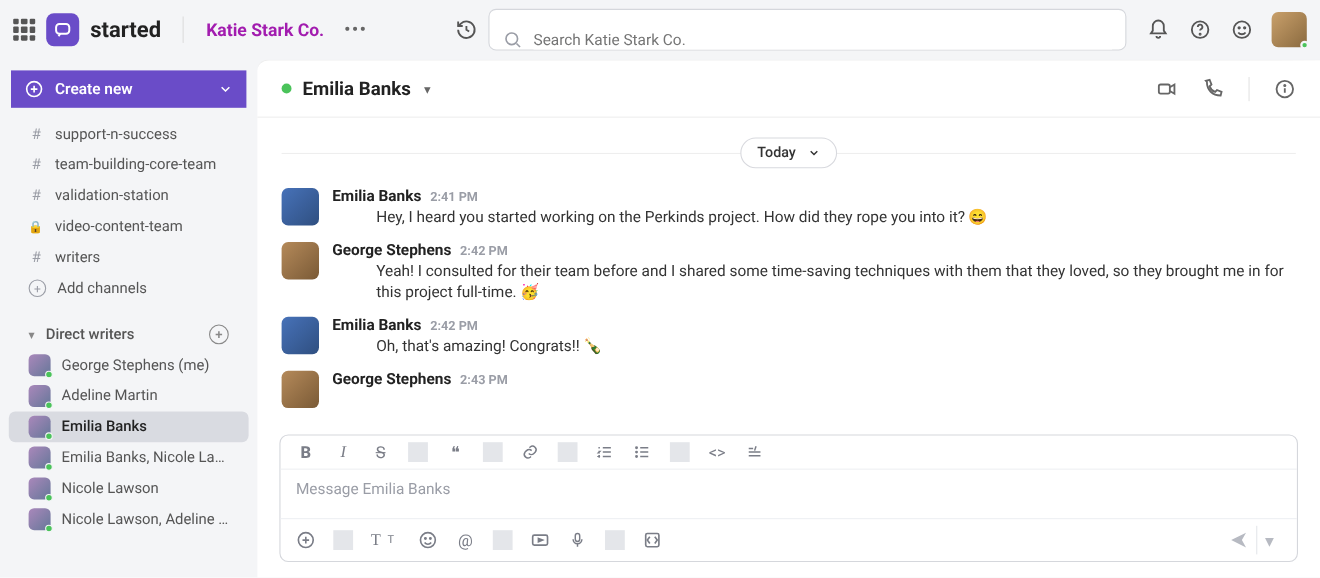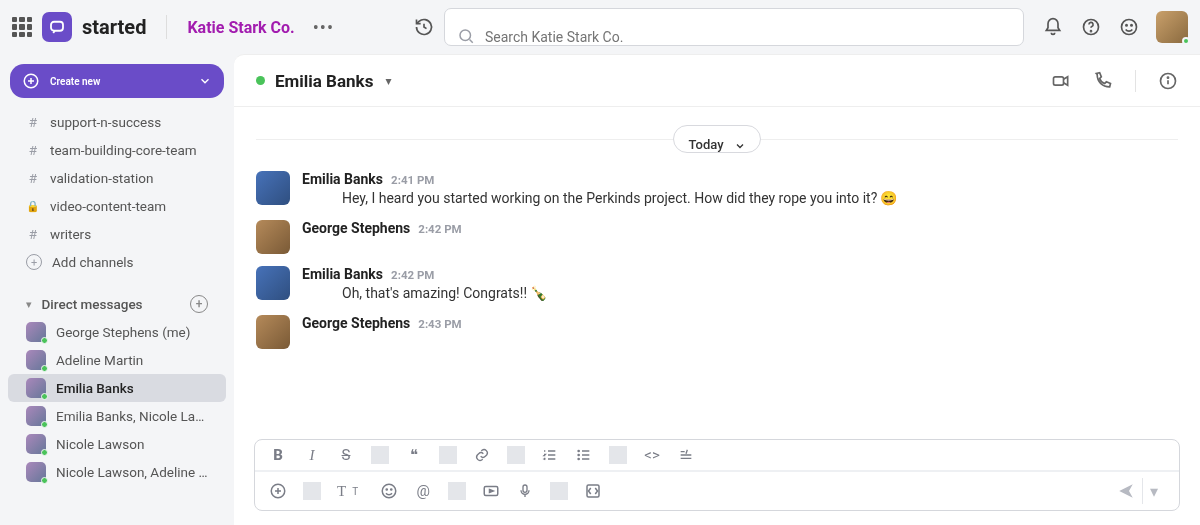--- a/index.html
+++ b/index.html
@@ -18,21 +18,21 @@
 .search { flex: 1; max-width: 580px; height: 38px; background: #fff; border: 1px solid #d5d7dc; border-radius: 7px; display: flex; align-items: flex-end; padding: 0 12px; gap: 10px; color: #888; }
 .search input { border: none; outline: none; flex: 1; font-size: 14px; color: #333; }
 .top-icons { display: flex; align-items: center; gap: 16px; margin-left: auto; color: #555; }
 .top-icons .ic { width: 22px; height: 22px; display: flex; align-items: center; justify-content: center; }
 .avatar-lg { width: 32px; height: 32px; border-radius: 6px; background: linear-gradient(135deg,#c9a06b,#8a6a3f); position: relative; }
 .presence-dot { width: 8px; height: 8px; border-radius: 50%; background: #4ac35a; border: 2px solid #f4f5f7; position: absolute; right: -2px; bottom: -2px; }
 
 .workspace-body { display: flex; height: calc(525px - 54px); }
 
 .sidebar { width: 234px; background: #f4f5f7; display: flex; flex-direction: column; padding-top: 6px; }
-.create-btn { margin: 4px 10px 10px 10px; height: 34px; background: #6a4cc8; color: #fff; border-radius: 14px; display: flex; align-items: center; padding: 0 12px; gap: 10px; font-size: 10px; font-weight: 600; }
+.create-btn { margin: 4px 10px 10px 10px; height: 34px; background: #6a4cc8; color: #fff; border-radius: 0; display: flex; align-items: center; padding: 0 12px; gap: 10px; font-size: 14px; font-weight: 600; }
 .create-btn .chev { margin-left: auto; }
 .sidebar-scroll { overflow-y: auto; flex: 1; }
 .ch-item, .dm-item, .section-header, .add-channels { display: flex; align-items: center; gap: 10px; height: 28px; padding: 0 18px; font-size: 13.5px; color: #555; border-radius: 6px; margin: 0 8px; }
 .ch-item .sym { color: #9a9da6; width: 14px; text-align: center; }
 .add-channels { color: #555; }
 .add-channels .circ { width: 16px; height: 16px; border: 1.5px solid #9a9da6; border-radius: 50%; display:flex;align-items:center;justify-content:center;font-size:11px;color:#9a9da6; }
 .section-header { margin-top: 14px; color: #555; font-weight: 500; }
 .section-header .chev { color: #888; font-size: 11px; }
 .section-header .plus { margin-left: auto; width: 18px; height: 18px; border: 1.6px solid #888; border-radius: 50%; display: flex; align-items: center; justify-content: center; font-size: 12px; color: #888; }
 .dm-item .av { width: 20px; height: 20px; border-radius: 5px; background: linear-gradient(135deg,#a8b,#679); position: relative; flex-shrink:0; }
@@ -44,21 +44,21 @@
 .chat-header { height: 52px; display: flex; align-items: center; padding: 0 22px; border-bottom: 1px solid #eee; gap: 10px; }
 .presence-sm { width: 9px; height: 9px; border-radius: 50%; background: #4ac35a; }
 .chat-title { font-size: 17px; font-weight: 700; color: #222; }
 .chat-header .chev { color: #666; font-size: 12px; margin-left: 2px; }
 .header-actions { margin-left: auto; display: flex; align-items: center; gap: 22px; color: #666; }
 .header-actions .vline { width: 1px; height: 22px; background: #e3e3e3; }
 
 .messages { flex: 1; overflow-y: auto; padding: 14px 22px 6px 22px; position: relative; }
 .date-divider { display: flex; align-items: center; justify-content: center; margin: 4px 0 14px 0; position: relative; }
 .date-divider::before { content:""; position:absolute; left:0; right:0; top:50%; height:1px; background:#eee; }
-.date-chip { position: relative; background: #fff; border: 1px solid #d8d9de; border-radius: 16px; height: 28px; padding: 0 14px; display: flex; align-items: flex-end; gap: 10px; font-size: 13px; color: #333; font-weight: 500; }
+.date-chip { position: relative; background: #fff; border: 1px solid #d8d9de; border-radius: 16px; height: 28px; padding: 0 14px; display: flex; align-items: center; gap: 10px; font-size: 13px; color: #333; font-weight: 500; }
 
 .msg { display: flex; gap: 12px; padding: 4px 0 8px 0; }
 .msg .av { width: 34px; height: 34px; border-radius: 6px; background: linear-gradient(135deg,#4772b9,#2f4f80); flex-shrink: 0; }
 .msg .av.g { background: linear-gradient(135deg,#b58a5a,#7a5a36); }
 .msg-body { flex: 1; }
 .msg-head { display:flex; align-items: baseline; gap: 8px; }
 .msg-author { font-weight: 700; font-size: 14px; color: #222; }
 .msg-time { font-size: 11.5px; color: #9a9da6; font-weight: bold; }
 .msg-text { font-size: 14px; color: #333; line-height: 1.35; margin-top: 2px; margin-left: 40px; }
 
@@ -187,21 +187,21 @@
           </div>
         </div>
 
       <div class="add-channels">
         <span class="circ">+</span>
         <span>Add channels</span>
       </div>
 
       <div class="section-header">
         <span class="chev">▾</span>
-        <span>Direct messages</span>
+        <span>Direct writers</span>
         <span class="plus">+</span>
       </div>
 
       <div id="dm-list">
           <div class="dm-item">
             <div class="av">
               <div class="pd"></div>
             </div>
             <span class="name">George Stephens (me)</span>
           </div>
@@ -287,20 +287,21 @@
               <div class="msg-text">Hey, I heard you started working on the Perkinds project. How did they rope you into it? 😄</div>
             </div>
           </div>
           <div class="msg">
             <div class="av g"></div>
             <div class="msg-body">
               <div class="msg-head">
                 <span class="msg-author">George Stephens</span>
                 <span class="msg-time">2:42 PM</span>
               </div>
+              <div class="msg-text">Yeah! I consulted for their team before and I shared some time-saving techniques with them that they loved, so they brought me in for this project full-time. 🥳</div>
             </div>
           </div>
           <div class="msg">
             <div class="av"></div>
             <div class="msg-body">
               <div class="msg-head">
                 <span class="msg-author">Emilia Banks</span>
                 <span class="msg-time">2:42 PM</span>
               </div>
               <div class="msg-text">Oh, that's amazing! Congrats!! 🍾</div>
@@ -355,20 +356,21 @@
         </span>
         <span class="grp-div"></span>
         <span>&lt;&gt;</span>
         <span>
           <svg width="16" height="16" viewBox="0 0 24 24" fill="none" stroke="#7a7d87" stroke-width="2">
               <path d="M4 7h6M4 12h16M4 17h16"></path>
               <path d="M14 4l-2 6"></path>
             </svg>
         </span>
       </div>
+      <div class="composer-input">Message Emilia Banks</div>
       <div class="act-row">
         <span>
           <svg width="18" height="18" viewBox="0 0 24 24" fill="none" stroke="#7a7d87" stroke-width="2">
               <circle cx="12" cy="12" r="9"></circle>
               <path d="M12 8v8M8 12h8"></path>
             </svg>
         </span>
         <span class="grp-div"></span>
         <span style="font-family:serif;">T<span style="font-size:10px;">T</span></span>
         <span>

